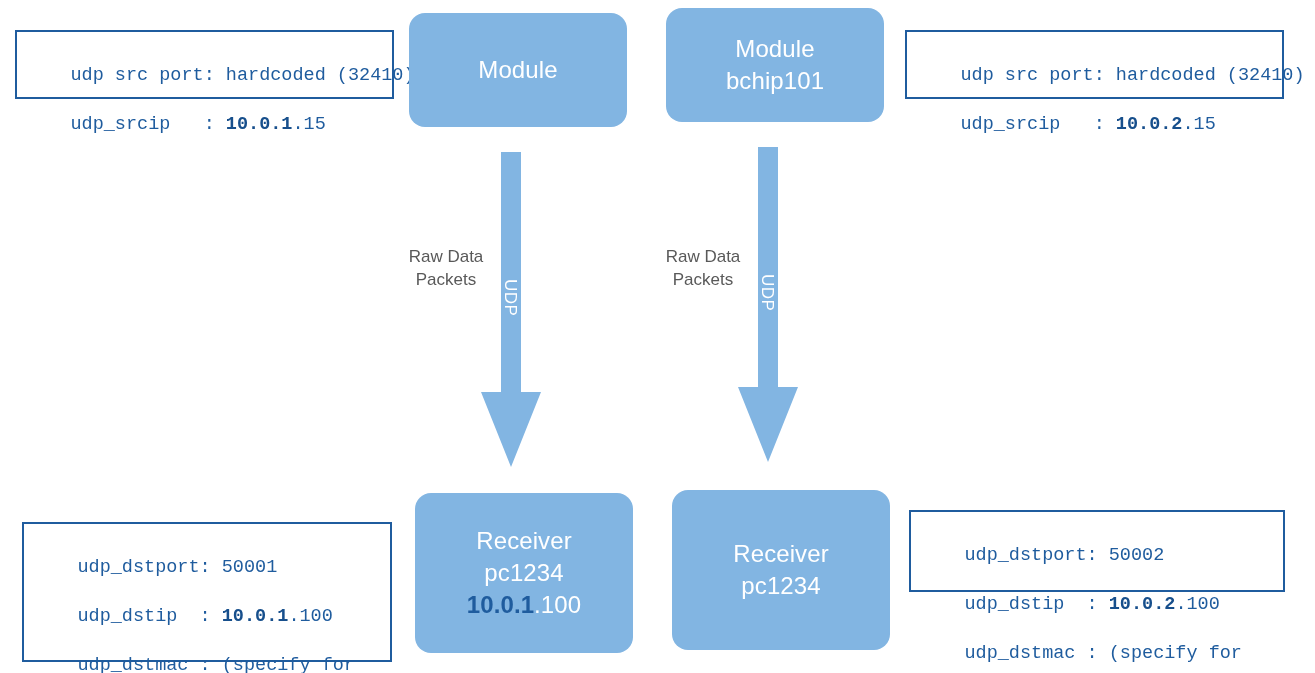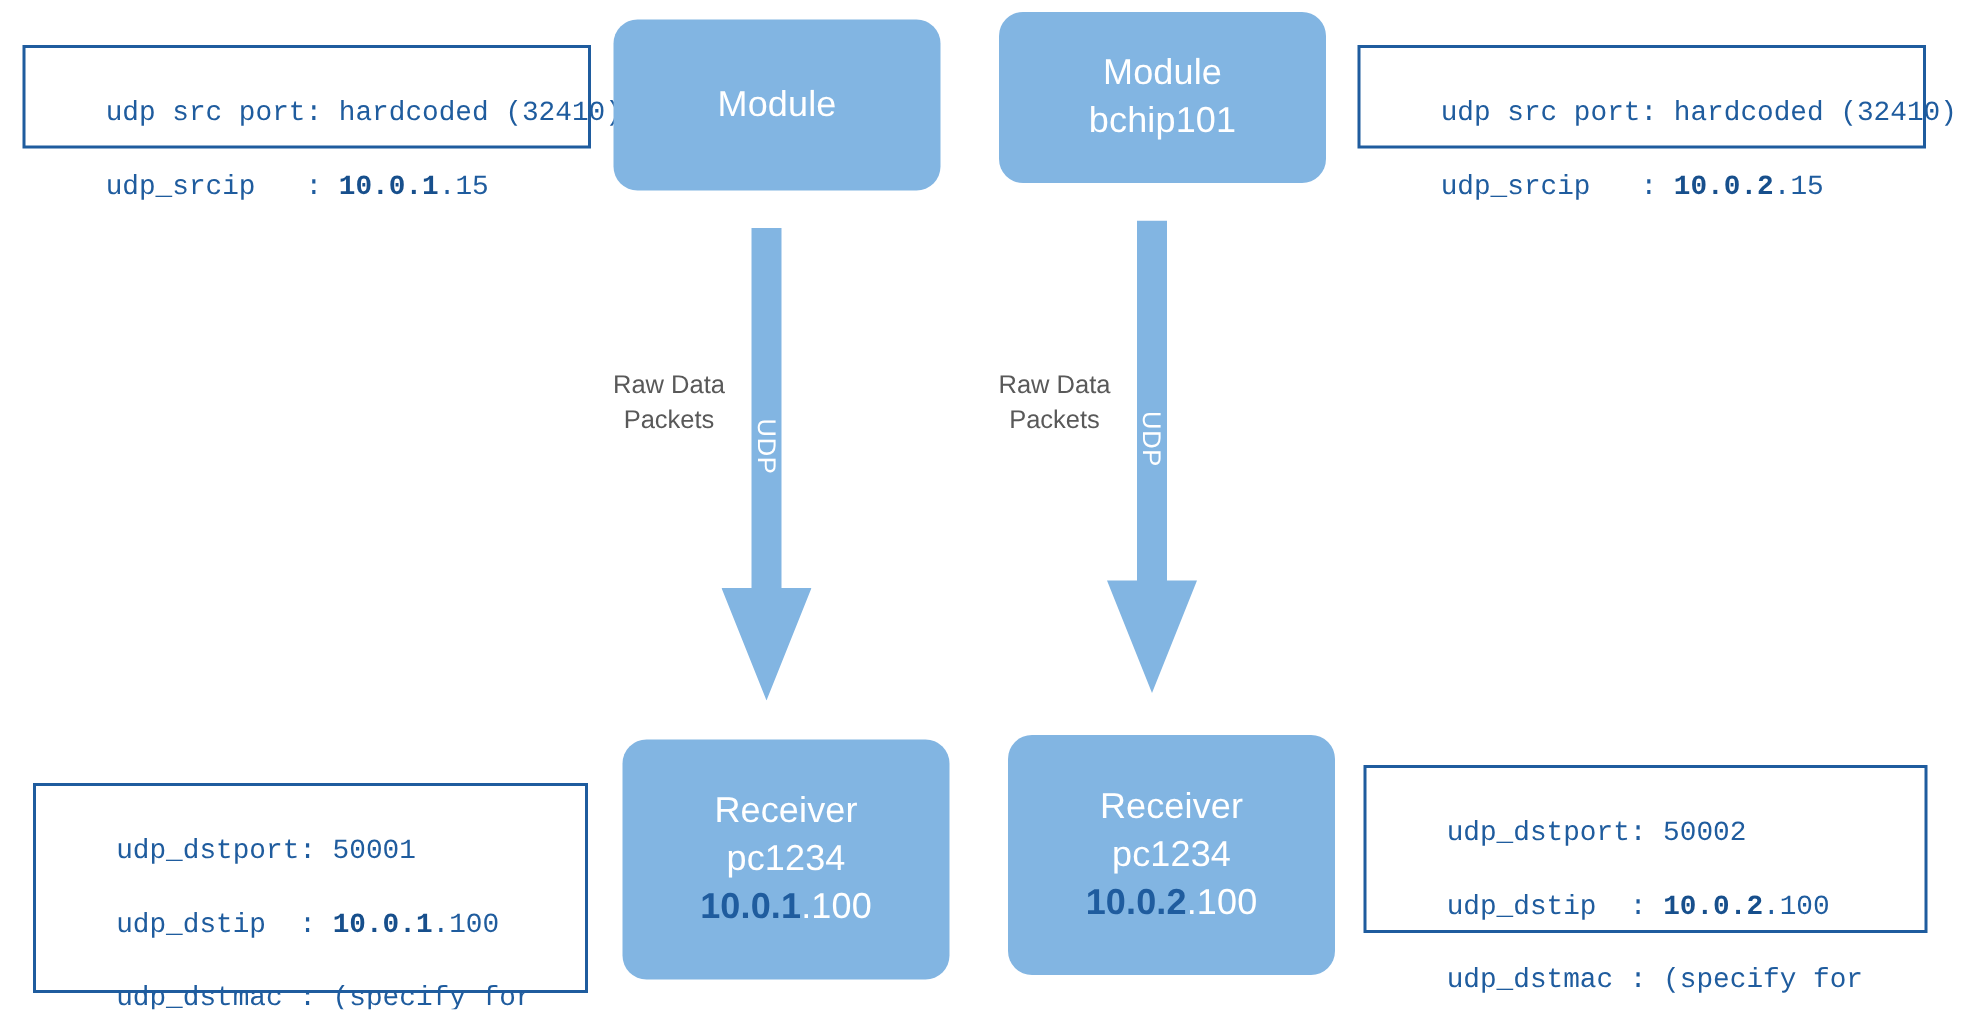--- a/index.html
+++ b/index.html
@@ -124,32 +124,31 @@
   <div class="flow-label" style="left:647px; top:245px; width:112px;">Raw Data
 Packets</div>
 
   <div class="note" style="left:22px; top:522px; width:370px; height:140px;font-family:Liberation Mono, monospace;">
     <span>udp_dstport: 50001</span><br>
     <span>udp_dstip  : </span><b>10.0.1</b><span>.100</span><br>
     <span>udp_dstmac : (specify for</span><br>
     
   </div>
 
-  <div class="note" style="left:909px; top:510px; width:376px; height:112px;">
+  <div class="note" style="left:909px; top:510px; width:376px; height:82px;">
     <span>udp_dstport: 50002</span><br>
     <span>udp_dstip  : </span><b>10.0.2</b><span>.100</span><br>
     <span>udp_dstmac : (specify for</span><br>
     
   </div>
 
   <div class="node" style="left:415px; top:493px; width:218px; height:160px;">
     <span class="line">Receiver</span>
     <span class="line">pc1234</span>
     <span class="line"><b class="ipbold">10.0.1</b><span class="iptail">.100</span></span>
   </div>
 
   <div class="node" style="left:672px; top:490px; width:218px; height:160px;">
     <span class="line">Receiver</span>
     <span class="line">pc1234</span>
-    <span class="line"><b class="ipbold">10.0.2</b><span class="iptail">.100</span></span>
   </div>
 
 </div>
 
 </body></html>

